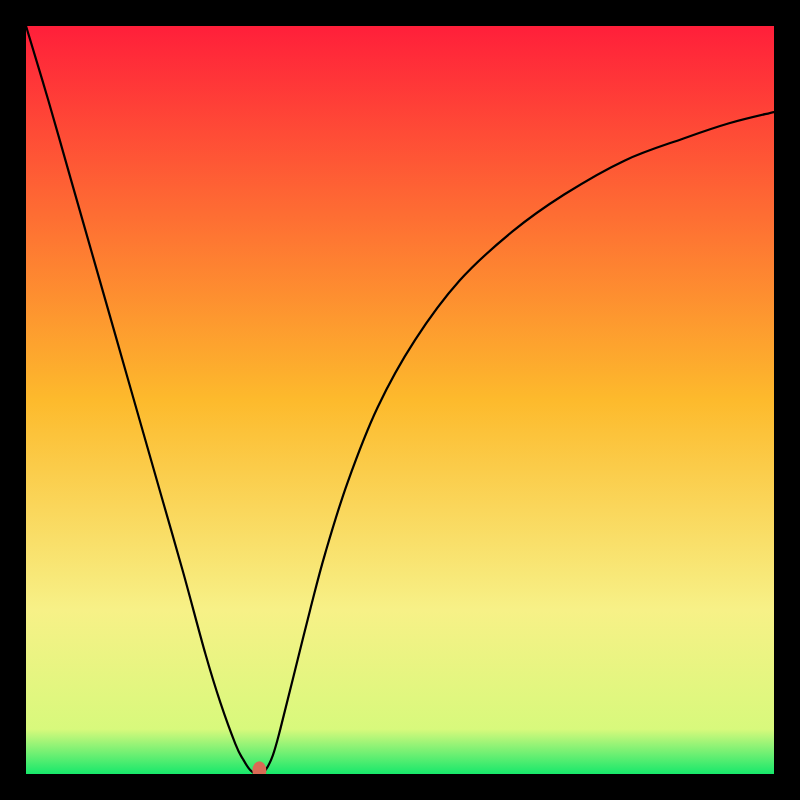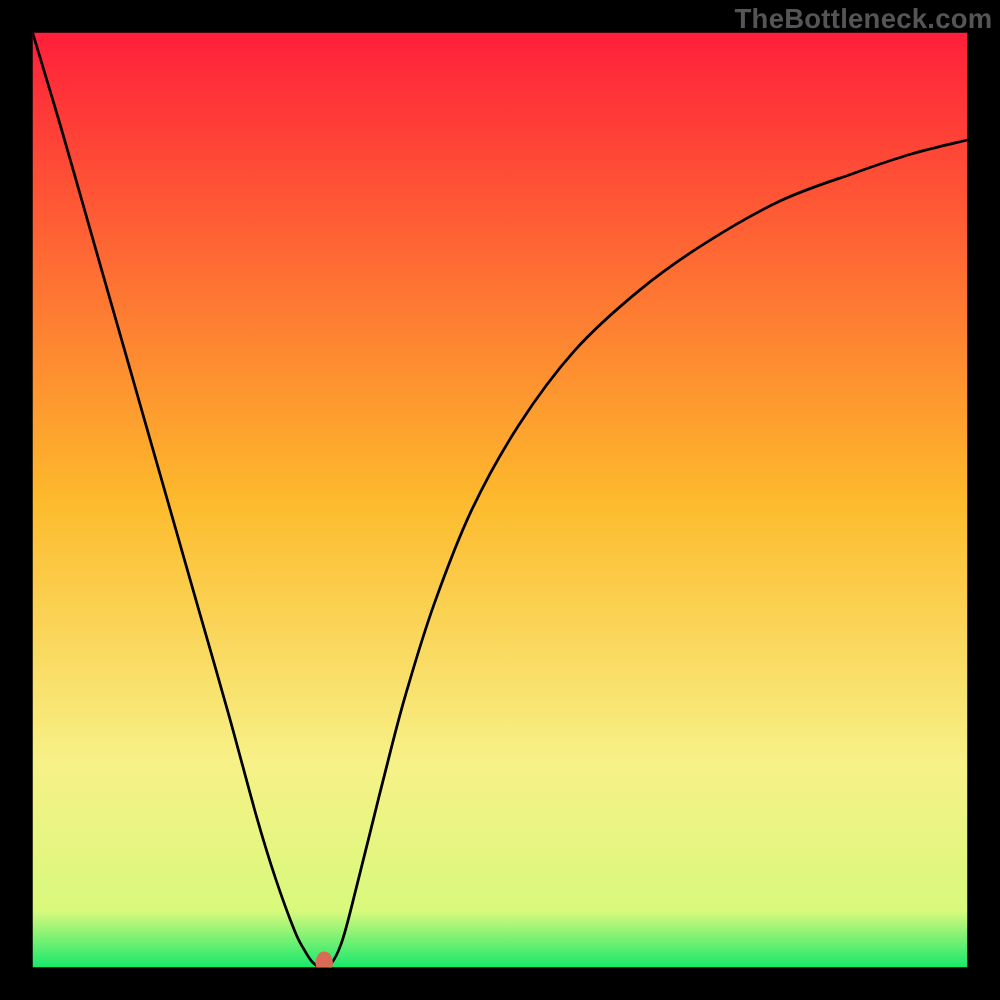--- a/index.html
+++ b/index.html
@@ -35,21 +35,20 @@
     user-select: none;
   }
   svg {
     display: block;
   }
 </style>
 </head>
 <body>
 
 <div class="frame">
-  <div class="watermark">TheBottleneck.com</div>
 
   <div class="plot-area">
     <svg id="chart-svg" width="748" height="748" viewBox="0 0 748 748" preserveAspectRatio="none">
       <defs>
         <linearGradient id="bg-grad" x1="0" y1="0" x2="0" y2="1">
             <stop offset="0%" stop-color="#ff1f3a"></stop>
             <stop offset="50%" stop-color="#fdba2c"></stop>
             <stop offset="78%" stop-color="#f7f187"></stop>
             <stop offset="94%" stop-color="#d8f97c"></stop>
             <stop offset="100%" stop-color="#17e86b"></stop>

